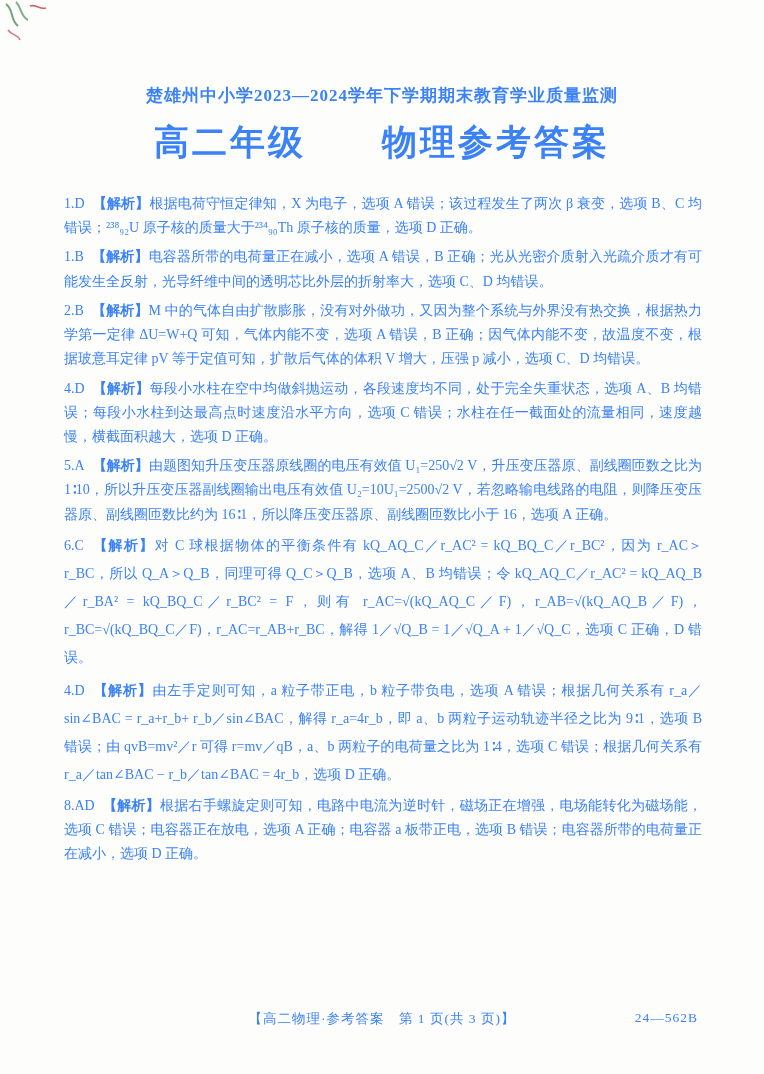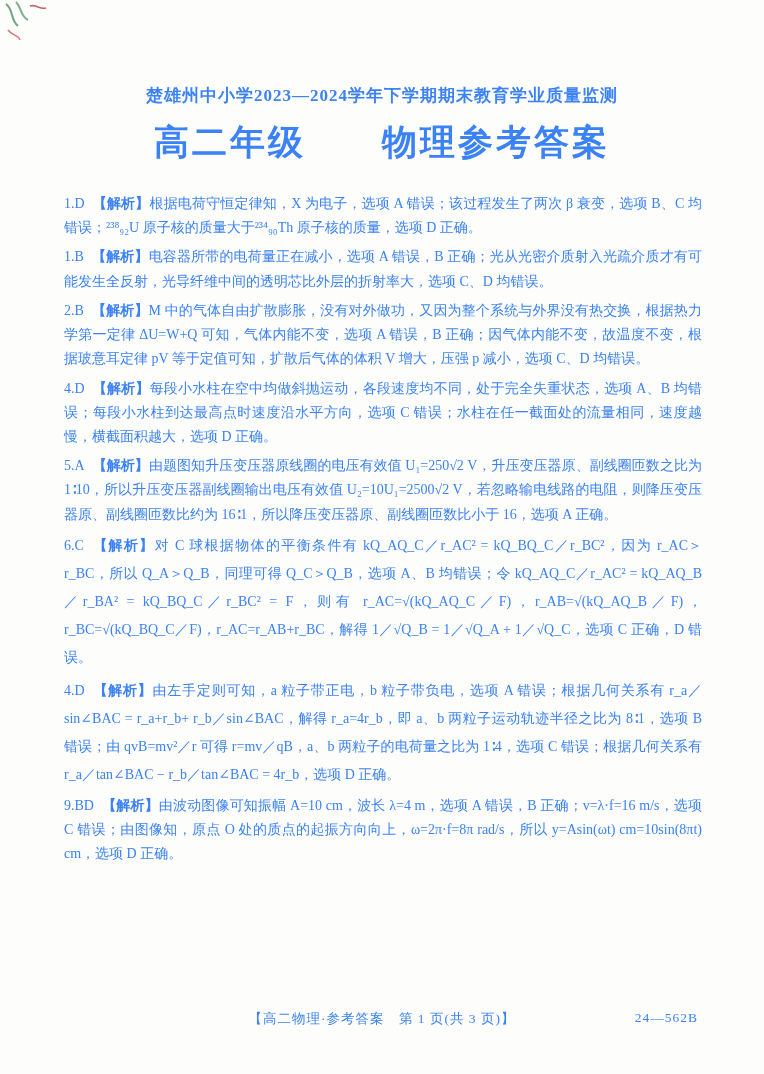--- a/index.html
+++ b/index.html
@@ -97,27 +97,27 @@
 
     <div class="item">
       <span class="num">5.A</span><span class="label">【解析】</span><span>由题图知升压变压器原线圈的电压有效值 U₁=250√2 V，升压变压器原、副线圈匝数之比为 1∶10，所以升压变压器副线圈输出电压有效值 U₂=10U₁=2500√2 V，若忽略输电线路的电阻，则降压变压器原、副线圈匝数比约为 16∶1，所以降压变压器原、副线圈匝数比小于 16，选项 A 正确。</span>
     </div>
 
     <div class="item tall">
       <span class="num">6.C</span><span class="label">【解析】</span><span>对 C 球根据物体的平衡条件有 kQ_AQ_C／r_AC² = kQ_BQ_C／r_BC²，因为 r_AC＞r_BC，所以 Q_A＞Q_B，同理可得 Q_C＞Q_B，选项 A、B 均错误；令 kQ_AQ_C／r_AC² = kQ_AQ_B／r_BA² = kQ_BQ_C／r_BC² = F，则有 r_AC=√(kQ_AQ_C／F)，r_AB=√(kQ_AQ_B／F)，r_BC=√(kQ_BQ_C／F)，r_AC=r_AB+r_BC，解得 1／√Q_B = 1／√Q_A + 1／√Q_C，选项 C 正确，D 错误。</span>
     </div>
 
     <div class="item tall">
-      <span class="num">4.D</span><span class="label">【解析】</span><span>由左手定则可知，a 粒子带正电，b 粒子带负电，选项 A 错误；根据几何关系有 r_a／sin∠BAC = r_a+r_b+ r_b／sin∠BAC，解得 r_a=4r_b，即 a、b 两粒子运动轨迹半径之比为 8∶1，选项 B 错误；由 qvB=mv²／r 可得 r=mv／qB，a、b 两粒子的电荷量之比为 1∶4，选项 C 错误；根据几何关系有 r_a／tan∠BAC − r_b／tan∠BAC = 4r_b，选项 D 正确。</span>
+      <span class="num">4.D</span><span class="label">【解析】</span><span>由左手定则可知，a 粒子带正电，b 粒子带负电，选项 A 错误；根据几何关系有 r_a／sin∠BAC = r_a+r_b+ r_b／sin∠BAC，解得 r_a=4r_b，即 a、b 两粒子运动轨迹半径之比为 9∶1，选项 B 错误；由 qvB=mv²／r 可得 r=mv／qB，a、b 两粒子的电荷量之比为 1∶4，选项 C 错误；根据几何关系有 r_a／tan∠BAC − r_b／tan∠BAC = 4r_b，选项 D 正确。</span>
     </div>
 
+    <div class="item">
+      <span class="num">8.AD</span><span class="label">【解析】</span><span>根据右手螺旋定则可知，电路中电流为逆时针，磁场正在增强，电场能转化为磁场能，选项 C 错误；电容器正在放电，选项 A 正确；电容器 a 板带正电，选项 B 错误；电容器所带的电荷量正在减小，选项 D 正确。</span>
+    </div>
 
-    <div class="item">
-      <span class="num">9.BD</span><span class="label">【解析】</span><span>由波动图像可知振幅 A=10 cm，波长 λ=4 m，选项 A 错误，B 正确；v=λ·f=16 m/s，选项 C 错误；由图像知，原点 O 处的质点的起振方向向上，ω=2π·f=8π rad/s，所以 y=Asin(ωt) cm=10sin(8πt) cm，选项 D 正确。</span>
-    </div>
 
   </div>
 
   <div class="footer">
     <div class="footer-center">【高二物理·参考答案　第 1 页(共 3 页)】</div>
     <div class="footer-right">24—562B</div>
   </div>
 
 </div>
 

